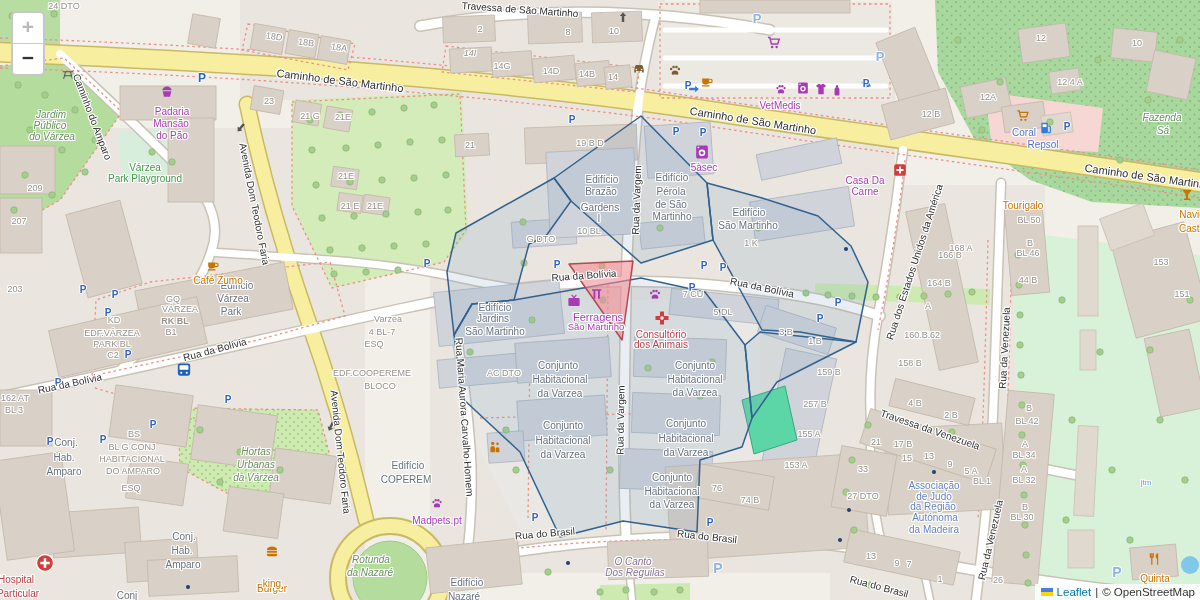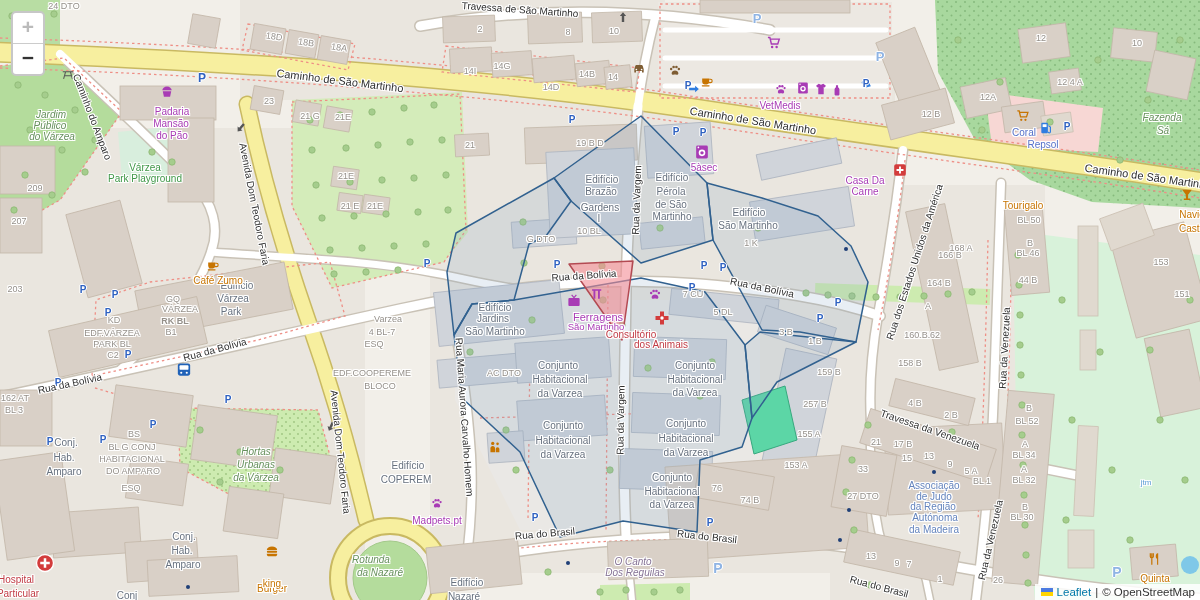--- a/index.html
+++ b/index.html
@@ -465,23 +465,23 @@
       <div class="lbl st" style="left: 1005px; top: 348px; transform: translate(-50%, -50%) rotate(-87deg);">Rua da Venezuela</div>
       <div class="lbl st" style="left: 991px; top: 540px; transform: translate(-50%, -50%) rotate(-77deg);">Rua da Venezuela</div>
       <div class="lbl st" style="left: 915px; top: 262px; transform: translate(-50%, -50%) rotate(-72deg);">Rua dos Estados Unidos da América</div>
       <div class="lbl hn" style="left: 64px; top: 6px; transform: translate(-50%, -50%) rotate(0deg);">24 DTO</div>
       <div class="lbl hn" style="left: 274px; top: 37px; transform: translate(-50%, -50%) rotate(8deg);">18D</div>
       <div class="lbl hn" style="left: 306px; top: 43px; transform: translate(-50%, -50%) rotate(8deg);">18B</div>
       <div class="lbl hn" style="left: 339px; top: 48px; transform: translate(-50%, -50%) rotate(8deg);">18A</div>
       <div class="lbl hn" style="left: 480px; top: 29px; transform: translate(-50%, -50%) rotate(0deg);">2</div>
       <div class="lbl hn" style="left: 568px; top: 32px; transform: translate(-50%, -50%) rotate(0deg);">8</div>
       <div class="lbl hn" style="left: 614px; top: 31px; transform: translate(-50%, -50%) rotate(0deg);">10</div>
-      <div class="lbl hn" style="left: 470px; top: 71px; transform: translate(-50%, -50%) rotate(0deg);">14I</div>
+      <div class="lbl hn" style="left: 470px; top: 53px; transform: translate(-50%, -50%) rotate(0deg); font-style: italic;">14I</div>
       <div class="lbl hn" style="left: 502px; top: 66px; transform: translate(-50%, -50%) rotate(0deg);">14G</div>
-      <div class="lbl hn" style="left: 551px; top: 87px; transform: translate(-50%, -50%) rotate(0deg);">14D</div>
+      <div class="lbl hn" style="left: 551px; top: 71px; transform: translate(-50%, -50%) rotate(0deg);">14D</div>
       <div class="lbl hn" style="left: 587px; top: 74px; transform: translate(-50%, -50%) rotate(0deg);">14B</div>
       <div class="lbl hn" style="left: 613px; top: 77px; transform: translate(-50%, -50%) rotate(0deg);">14</div>
       <div class="lbl hn" style="left: 269px; top: 101px; transform: translate(-50%, -50%) rotate(0deg);">23</div>
       <div class="lbl hn" style="left: 310px; top: 116px; transform: translate(-50%, -50%) rotate(0deg);">21 G</div>
       <div class="lbl hn" style="left: 343px; top: 117px; transform: translate(-50%, -50%) rotate(0deg);">21E</div>
       <div class="lbl hn" style="left: 470px; top: 145px; transform: translate(-50%, -50%) rotate(0deg);">21</div>
       <div class="lbl hn" style="left: 590px; top: 143px; transform: translate(-50%, -50%) rotate(0deg);">19 B D</div>
       <div class="lbl hn" style="left: 346px; top: 176px; transform: translate(-50%, -50%) rotate(0deg);">21E</div>
       <div class="lbl hn" style="left: 350px; top: 206px; transform: translate(-50%, -50%) rotate(0deg);">21 E</div>
       <div class="lbl hn" style="left: 375px; top: 206px; transform: translate(-50%, -50%) rotate(0deg);">21E</div>
@@ -510,21 +510,21 @@
       <div class="lbl hn" style="left: 910px; top: 363px; transform: translate(-50%, -50%) rotate(0deg);">158 B</div>
       <div class="lbl hn" style="left: 829px; top: 372px; transform: translate(-50%, -50%) rotate(0deg);">159 B</div>
       <div class="lbl hn" style="left: 815px; top: 404px; transform: translate(-50%, -50%) rotate(0deg);">257 B</div>
       <div class="lbl hn" style="left: 809px; top: 434px; transform: translate(-50%, -50%) rotate(0deg);">155 A</div>
       <div class="lbl hn" style="left: 796px; top: 465px; transform: translate(-50%, -50%) rotate(0deg);">153 A</div>
       <div class="lbl hn" style="left: 1029px; top: 220px; transform: translate(-50%, -50%) rotate(0deg);">BL 50</div>
       <div class="lbl hn" style="left: 1030px; top: 243px; transform: translate(-50%, -50%) rotate(0deg);">B</div>
       <div class="lbl hn" style="left: 1028px; top: 253px; transform: translate(-50%, -50%) rotate(0deg);">BL 46</div>
       <div class="lbl hn" style="left: 1028px; top: 280px; transform: translate(-50%, -50%) rotate(0deg);">44 B</div>
       <div class="lbl hn" style="left: 1029px; top: 408px; transform: translate(-50%, -50%) rotate(0deg);">B</div>
-      <div class="lbl hn" style="left: 1027px; top: 421px; transform: translate(-50%, -50%) rotate(0deg);">BL 52</div>
+      <div class="lbl hn" style="left: 1027px; top: 421px; transform: translate(-50%, -50%) rotate(0deg);">BL 42</div>
       <div class="lbl hn" style="left: 1025px; top: 444px; transform: translate(-50%, -50%) rotate(0deg);">A</div>
       <div class="lbl hn" style="left: 1024px; top: 455px; transform: translate(-50%, -50%) rotate(0deg);">BL 34</div>
       <div class="lbl hn" style="left: 1024px; top: 469px; transform: translate(-50%, -50%) rotate(0deg);">A</div>
       <div class="lbl hn" style="left: 1024px; top: 480px; transform: translate(-50%, -50%) rotate(0deg);">BL 32</div>
       <div class="lbl hn" style="left: 1025px; top: 507px; transform: translate(-50%, -50%) rotate(0deg);">B</div>
       <div class="lbl hn" style="left: 1022px; top: 517px; transform: translate(-50%, -50%) rotate(0deg);">BL 30</div>
       <div class="lbl hn" style="left: 998px; top: 580px; transform: translate(-50%, -50%) rotate(0deg);">26</div>
       <div class="lbl hn" style="left: 915px; top: 403px; transform: translate(-50%, -50%) rotate(0deg);">4 B</div>
       <div class="lbl hn" style="left: 951px; top: 415px; transform: translate(-50%, -50%) rotate(0deg);">2 B</div>
       <div class="lbl hn" style="left: 876px; top: 442px; transform: translate(-50%, -50%) rotate(0deg);">21</div>
@@ -623,34 +623,34 @@
       <div class="lbl shop" style="left: 437px; top: 521px; transform: translate(-50%, -50%) rotate(0deg);">Madpets.pt</div>
       <div class="lbl food" style="left: 218px; top: 281px; transform: translate(-50%, -50%) rotate(0deg);">Café Zumo</div>
       <div class="lbl food" style="left: 1023px; top: 206px; transform: translate(-50%, -50%) rotate(0deg);">Tourigalo</div>
       <div class="lbl food" style="left: 272px; top: 589px; transform: translate(-50%, -50%) rotate(0deg);">Burger</div>
       <div class="lbl food" style="left: 272px; top: 584px; transform: translate(-50%, -50%) rotate(0deg);">king</div>
       <div class="lbl food" style="left: 1155px; top: 579px; transform: translate(-50%, -50%) rotate(0deg);">Quinta</div>
       <div class="lbl food" style="left: 1192px; top: 215px; transform: translate(-50%, -50%) rotate(0deg);">Navio</div>
       <div class="lbl food" style="left: 1196px; top: 229px; transform: translate(-50%, -50%) rotate(0deg);">Castelo</div>
       <div class="lbl brand" style="left: 1024px; top: 133px; transform: translate(-50%, -50%) rotate(0deg);">Coral</div>
       <div class="lbl brand" style="left: 1043px; top: 145px; transform: translate(-50%, -50%) rotate(0deg);">Repsol</div>
-      <div class="lbl health" style="left: 631px; top: 335px; transform: translate(-50%, -50%) rotate(0deg); text-align: right;">Consultório</div>
+      <div class="lbl health" style="left: 661px; top: 335px; transform: translate(-50%, -50%) rotate(0deg); text-align: right;">Consultório</div>
       <div class="lbl health" style="left: 661px; top: 345px; transform: translate(-50%, -50%) rotate(0deg);">dos Animais</div>
       <div class="lbl health" style="left: 16px; top: 580px; transform: translate(-50%, -50%) rotate(0deg);">Hospital</div>
       <div class="lbl health" style="left: 18px; top: 594px; transform: translate(-50%, -50%) rotate(0deg);">Particular</div>
       <div class="lbl place" style="left: 633px; top: 562px; transform: translate(-50%, -50%) rotate(0deg);">O Canto</div>
       <div class="lbl place" style="left: 635px; top: 573px; transform: translate(-50%, -50%) rotate(0deg);">Dos Reguilas</div>
       <div class="lbl nat" style="left: 51px; top: 115px; transform: translate(-50%, -50%) rotate(0deg);">Jardim</div>
       <div class="lbl nat" style="left: 50px; top: 126px; transform: translate(-50%, -50%) rotate(0deg);">Público</div>
       <div class="lbl nat" style="left: 52px; top: 137px; transform: translate(-50%, -50%) rotate(0deg);">do Várzea</div>
       <div class="lbl nat" style="left: 256px; top: 452px; transform: translate(-50%, -50%) rotate(0deg);">Hortas</div>
       <div class="lbl nat" style="left: 256px; top: 465px; transform: translate(-50%, -50%) rotate(0deg);">Urbanas</div>
       <div class="lbl nat" style="left: 256px; top: 478px; transform: translate(-50%, -50%) rotate(0deg);">da Várzea</div>
       <div class="lbl nat" style="left: 371px; top: 560px; transform: translate(-50%, -50%) rotate(0deg);">Rotunda</div>
-      <div class="lbl nat" style="left: 370px; top: 573px; transform: translate(-50%, -50%) rotate(0deg); margin-left: 10px;">da Nazaré</div>
+      <div class="lbl nat" style="left: 370px; top: 573px; transform: translate(-50%, -50%) rotate(0deg);">da Nazaré</div>
       <div class="lbl nat" style="left: 1162px; top: 118px; transform: translate(-50%, -50%) rotate(0deg);">Fazenda</div>
       <div class="lbl nat" style="left: 1163px; top: 131px; transform: translate(-50%, -50%) rotate(0deg);">Sá</div>
       <div class="lbl park" style="left: 145px; top: 168px; transform: translate(-50%, -50%) rotate(0deg);">Várzea</div>
       <div class="lbl park" style="left: 145px; top: 179px; transform: translate(-50%, -50%) rotate(0deg);">Park Playground</div>
       <div class="lbl aqua" style="left: 1146px; top: 483px; transform: translate(-50%, -50%) rotate(0deg);">jtm</div>
       <span class="ic" style="left: 167px; top: 93px; transform: translate(-50%, -50%) rotate(0deg);"><svg width="16" height="16" viewBox="0 0 16 16" fill="#a83bb5" stroke="#a83bb5" stroke-width="0">
           <use href="#i-bakery"></use>
         </svg></span>
       <span class="ic" style="left: 213px; top: 267px; transform: translate(-50%, -50%) rotate(0deg);"><svg width="14" height="14" viewBox="0 0 16 16" fill="#c77400" stroke="#c77400" stroke-width="0">
           <use href="#i-cup"></use>

